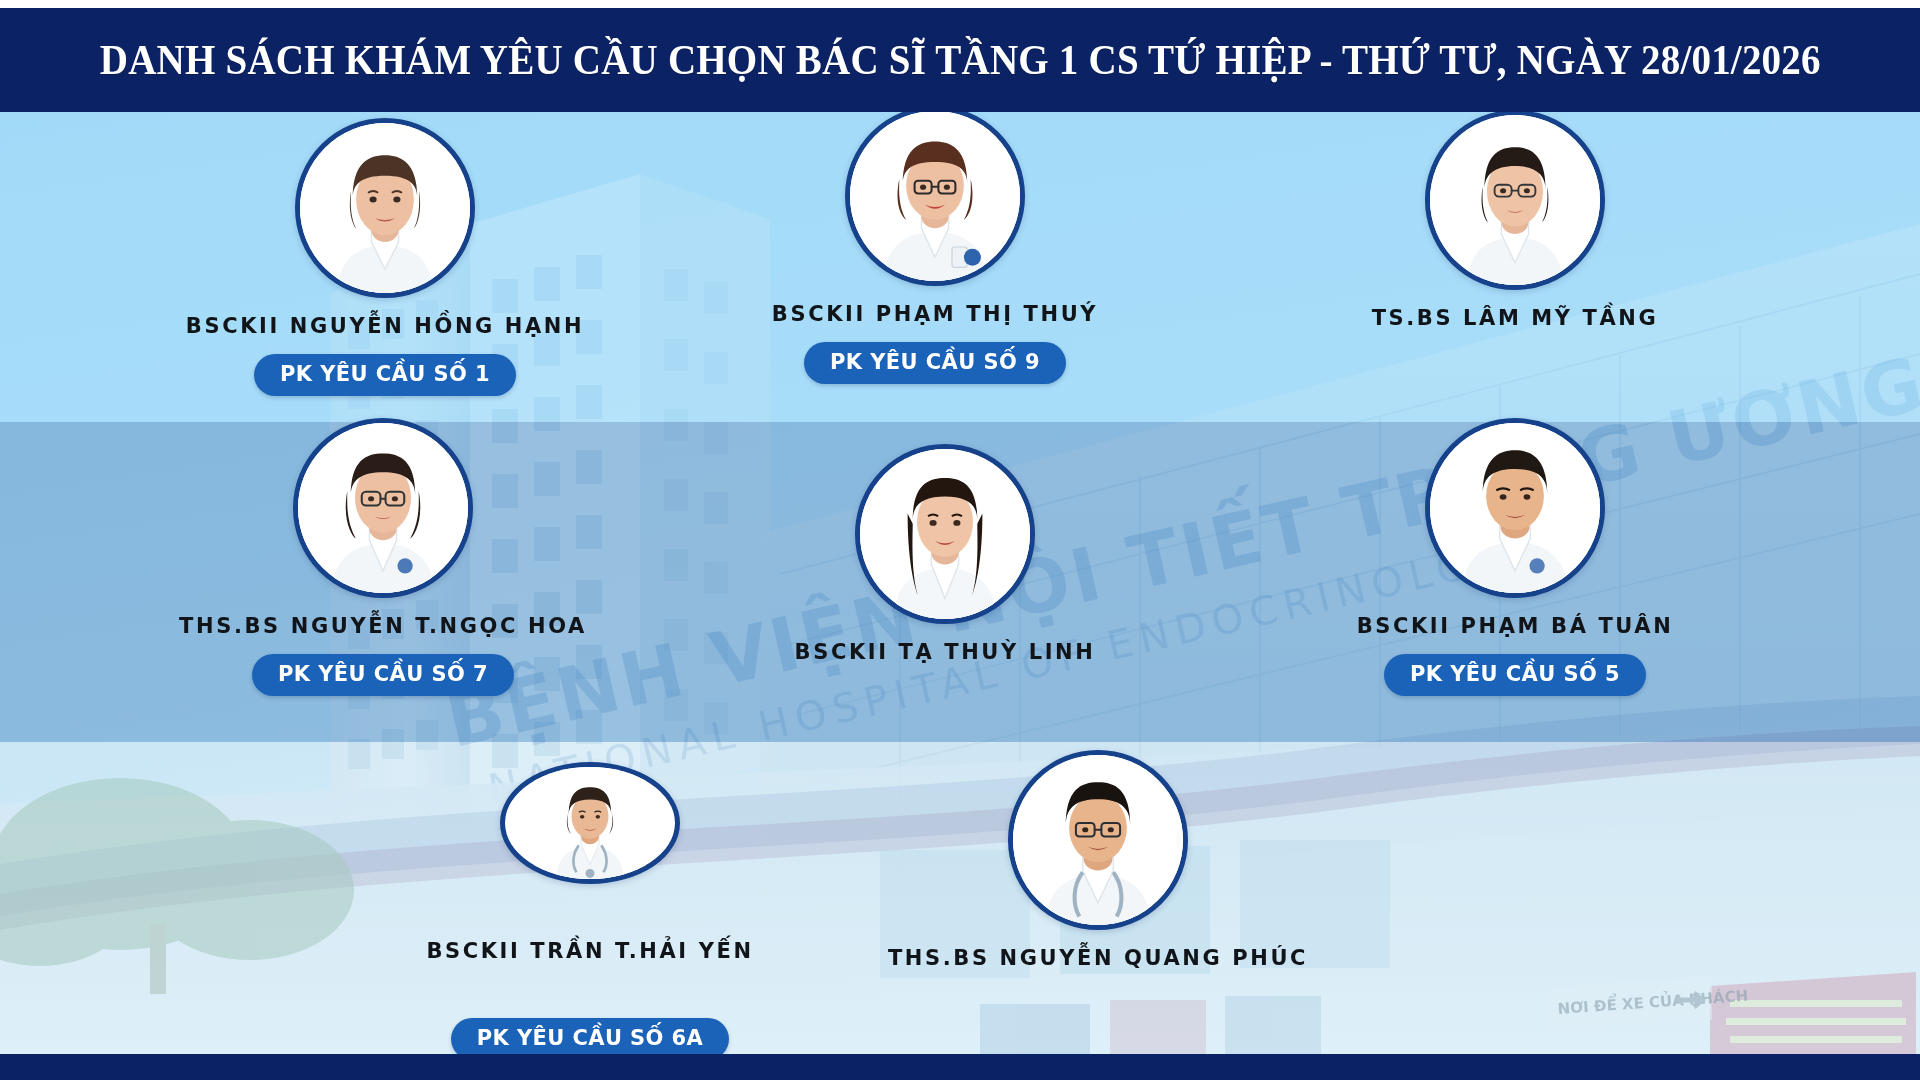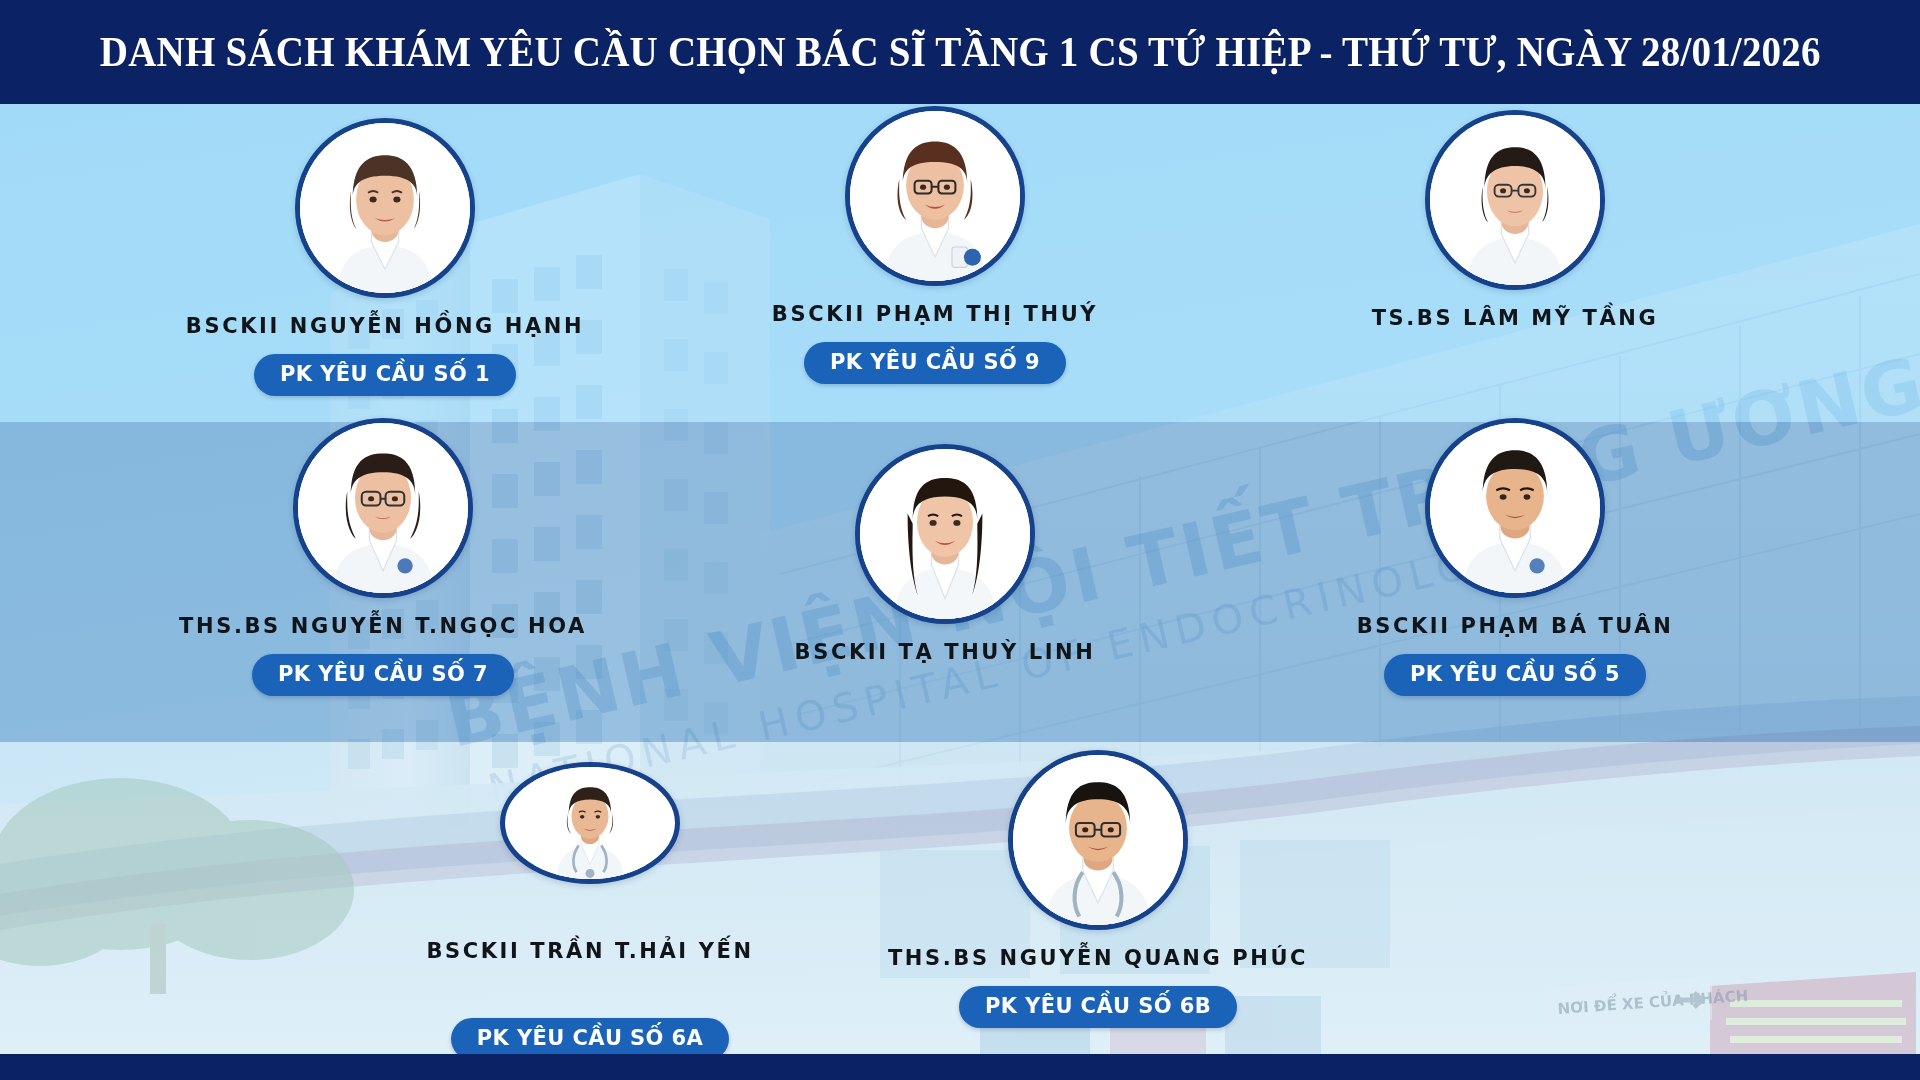--- a/index.html
+++ b/index.html
@@ -5,21 +5,21 @@
   * { margin:0; padding:0; box-sizing:border-box; }
   html,body {
     width:1920px; height:1080px; overflow:hidden;
     font-family:"Liberation Sans", sans-serif;
     background:#fff;
   }
   #stage { position:relative; width:1920px; height:1080px; overflow:hidden; }
 
   
   .header {
-    position:absolute; left:0; top:0; width:1920px; height:104px;
+    position:absolute; left:0; top:8px; width:1920px; height:104px;
     background:#0b2265;
     display:flex; align-items:center; justify-content:center;
     z-index:40;
   }
   .header-title {
     color:#ffffff;
     font-family:"Liberation Serif", serif;
     font-weight:bold;
     font-size:42px;
     letter-spacing:0.2px;
@@ -479,21 +479,20 @@
               <rect x="37" y="40" width="11" height="8" rx="2"></rect>
               <rect x="52" y="40" width="11" height="8" rx="2"></rect>
               <line x1="48" y1="44" x2="52" y2="44"></line>
             </g>
             <ellipse cx="42.5" cy="44" rx="1.8" ry="1.5" fill="#33241d"></ellipse>
             <ellipse cx="57.5" cy="44" rx="1.8" ry="1.5" fill="#33241d"></ellipse>
             <path d="M44 54 Q50 58 56 54 Q50 56.5 44 54 Z" fill="#a85046"></path>
           </svg>
         </div>
         <div class="doc-name">THS.BS NGUYỄN QUANG PHÚC</div>
-        <div class="room-badge">PK YÊU CẦU SỐ 6B</div>
       </div>
 
     </div>
 
   </div>
 
   <div class="footer-bar"></div>
 </div>
 
 </body></html>

